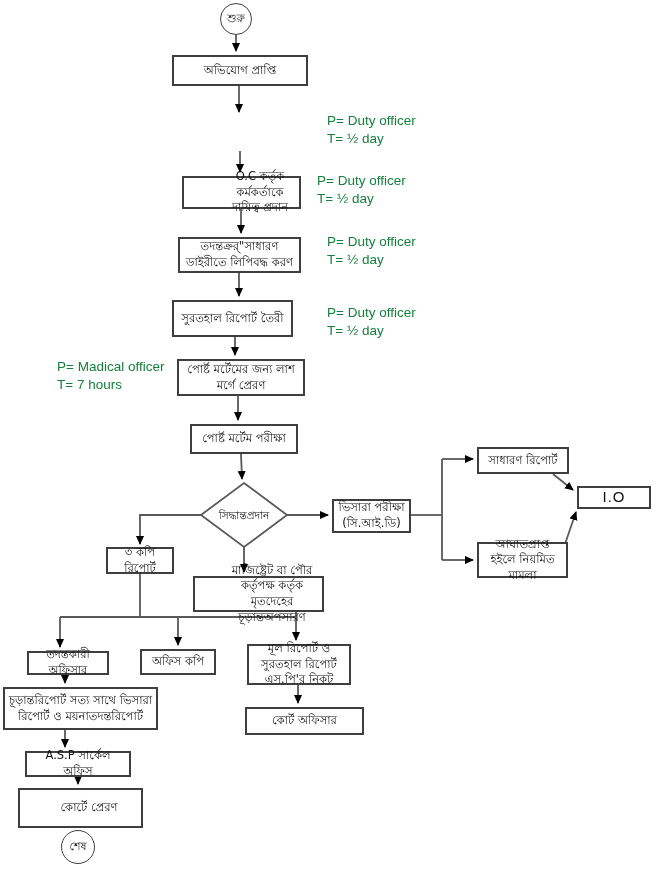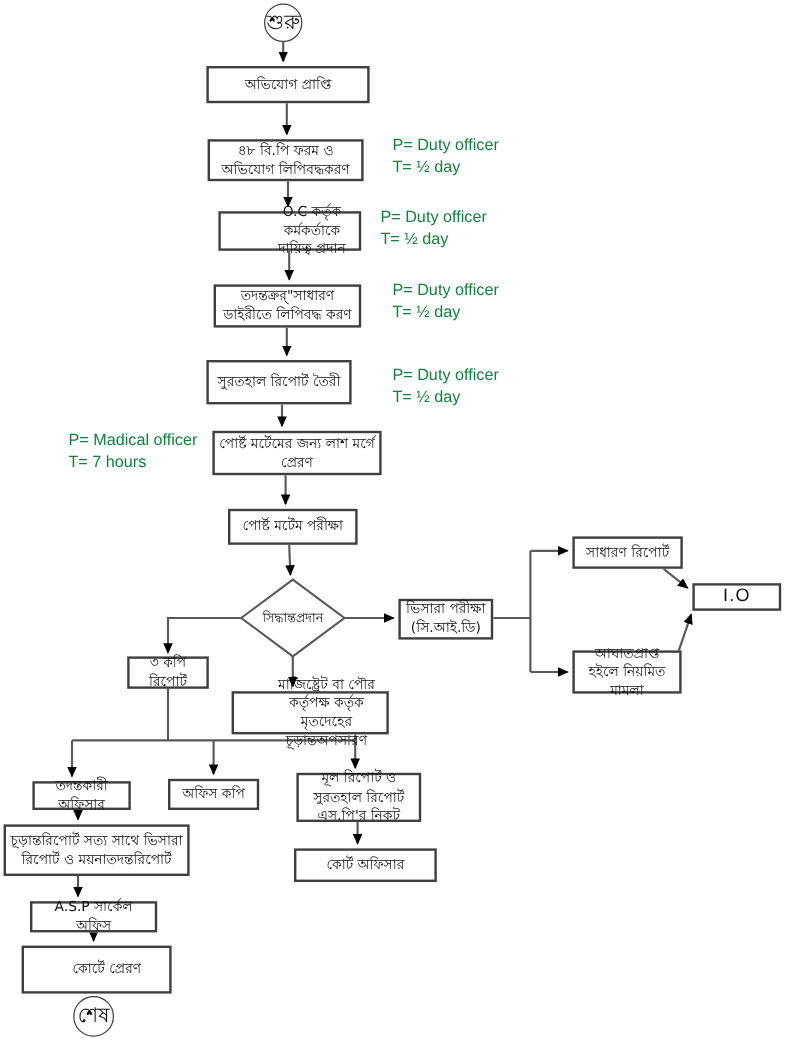--- a/index.html
+++ b/index.html
@@ -7,21 +7,21 @@
     position:relative;width:656px;height:871px;background:#ffffff;overflow:hidden;
     font-family:"DejaVu Sans","Liberation Sans",sans-serif;color:#111;
   }
   svg.wires{position:absolute;left:0;top:0;width:656px;height:871px;}
   .node{
     position:absolute;box-sizing:border-box;background:#fff;
     border:2px solid #3f3f3f;
     display:flex;align-items:center;justify-content:center;text-align:center;
     font-size:11.5px;line-height:1.35;padding:1px 3px;z-index:2;
   }
-  .circle{border-radius:50%;border-width:1.5px;font-size:17px;}
+  .circle{border-radius:50%;border-width:1.5px;font-size:11px;}
   .diamond-label{
     position:absolute;border:none;background:transparent;z-index:3;
     font-size:10.5px;padding:0;
   }
   .io{font-family:"Liberation Sans",sans-serif;font-size:15px;letter-spacing:1px;}
   .ann{
     position:absolute;z-index:2;font-family:"Liberation Sans",sans-serif;
     font-size:13.5px;line-height:1.3;color:#15803d;white-space:nowrap;
   }
 </style>
@@ -72,29 +72,28 @@
       <line x1="65" y1="730" x2="65" y2="747" marker-end="url(#arr)"></line>
       <line x1="78" y1="777" x2="78" y2="784" marker-end="url(#arr)"></line>
       <line x1="79" y1="816" x2="79" y2="826" marker-end="url(#arr)"></line>
     </g>
   </svg>
 
   <div class="node circle" style="left:220px;top:3px;width:32px;height:32px;">শুরু</div>
 
   <div class="node" style="left:172px;top:55px;width:136px;height:31px;">অভিযোগ প্রাপ্তি</div>
 
-  <div class="node" style="left:173px;top:116px;width:130px;height:35px;">৪৮ বি.পি ফরম ও অভিযোগ লিপিবদ্ধকরণ</div>
 
   <div class="node" style="left:182px;top:176px;width:119px;height:33px;padding-left:40px;">O.C কর্তৃক কর্মকর্তাকে দায়িত্ব প্রদান</div>
 
   <div class="node" style="left:178px;top:237px;width:123px;height:36px;">তদন্তক্রর্"সাধারণ ডাইরীতে লিপিবদ্ধ করণ</div>
 
   <div class="node" style="left:172px;top:300px;width:121px;height:37px;">সুরতহাল রিপোর্ট তৈরী</div>
 
-  <div class="node" style="left:177px;top:359px;width:141px;height:37px;">পোর্ষ্ট মর্টেমের জন্য লাশ মর্গে প্রেরণ</div>
+  <div class="node" style="left:177px;top:359px;width:128px;height:37px;">পোর্ষ্ট মর্টেমের জন্য লাশ মর্গে প্রেরণ</div>
 
   <div class="node" style="left:190px;top:424px;width:108px;height:30px;">পোর্ষ্ট মর্টেম পরীক্ষা</div>
 
   <div class="node diamond-label" style="left:202px;top:506px;width:84px;height:18px;">সিদ্ধান্তপ্রদান</div>
 
   <div class="node" style="left:332px;top:499px;width:79px;height:34px;">ভিসারা পরীক্ষা (সি.আই.ডি)</div>
 
   <div class="node" style="left:477px;top:447px;width:92px;height:27px;">সাধারণ রিপোর্ট</div>
 
   <div class="node" style="left:477px;top:542px;width:91px;height:36px;">আঘাতপ্রাপ্ত হইলে নিয়মিত মামলা</div>

